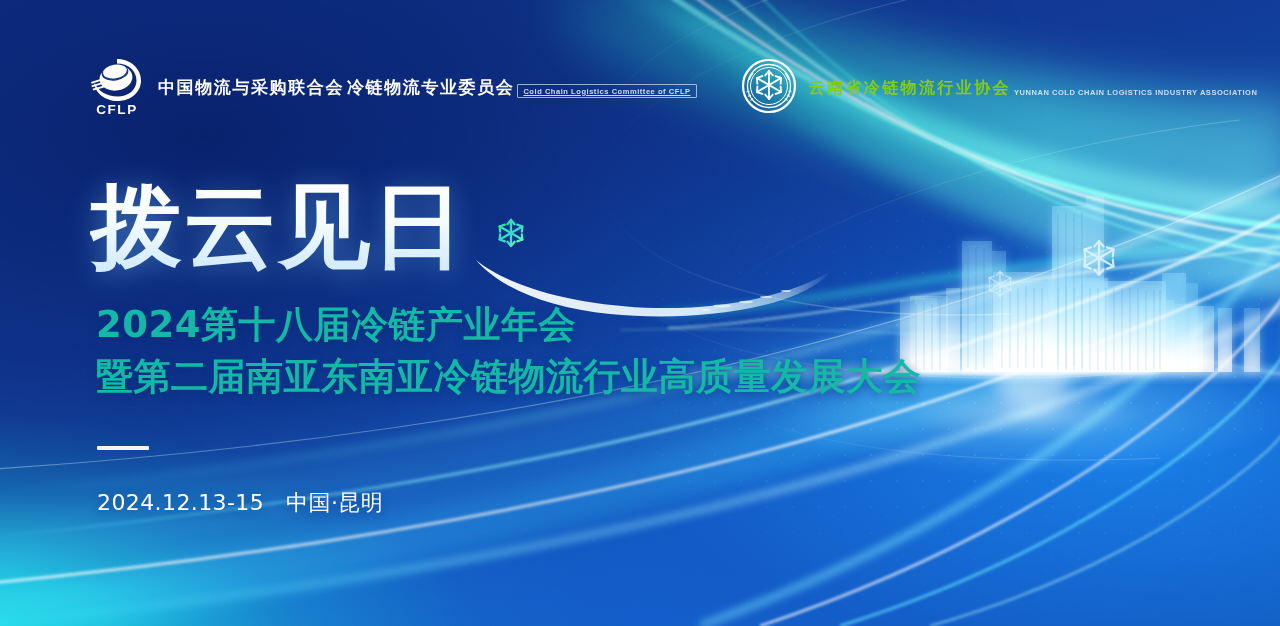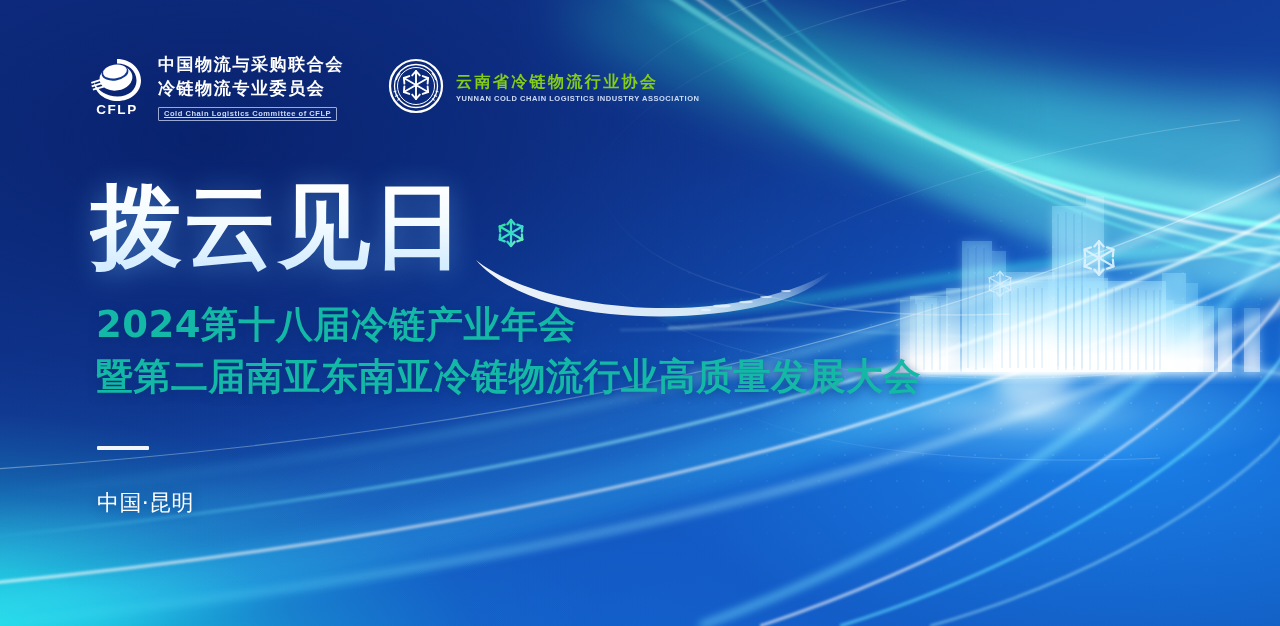--- a/index.html
+++ b/index.html
@@ -52,21 +52,21 @@
     -webkit-mask-image:radial-gradient(58% 48% at 82% 60%, #000 0%, rgba(0,0,0,.5) 42%, transparent 74%);
     mask-image:radial-gradient(58% 48% at 82% 60%, #000 0%, rgba(0,0,0,.5) 42%, transparent 74%);
   }
 
   svg.layer{position:absolute;inset:0;width:1280px;height:626px;pointer-events:none;}
 
   
   .logos{position:absolute;left:88px;top:55px;display:flex;align-items:center;gap:22px;}
   .logo-group{display:flex;align-items:center;gap:12px;}
   .logo-mark{flex:0 0 auto;}
-  .logo-text{display:flex;flex-direction:column;gap:3px;}
+  .logo-text{display:flex;gap:3px;align-items:flex-end;}
   .logo-cn{
     color:#ffffff;font-size:17px;font-weight:700;letter-spacing:1.6px;
     line-height:1.22;white-space:nowrap;
   }
   .logo-en{
     color:#dbe7ff;font-size:7.5px;letter-spacing:.55px;white-space:nowrap;
     font-weight:600;opacity:.92;
   }
   .logo-en.boxed{
     border:1px solid rgba(219,231,255,.75);
@@ -403,16 +403,17 @@
       <ellipse cx="236" cy="58" rx="5" ry="1.2"></ellipse>
     </g>
   </svg>
 
   <div class="sub sub1">2024第十八届冷链产业年会</div>
   <div class="sub sub2">暨第二届南亚东南亚冷链物流行业高质量发展大会</div>
 
   <div class="rule"></div>
 
   <div class="meta">
+    <span>2024.12.13-15</span>
     <span>中国·昆明</span>
   </div>
 
 </div>
 
 </body></html>

